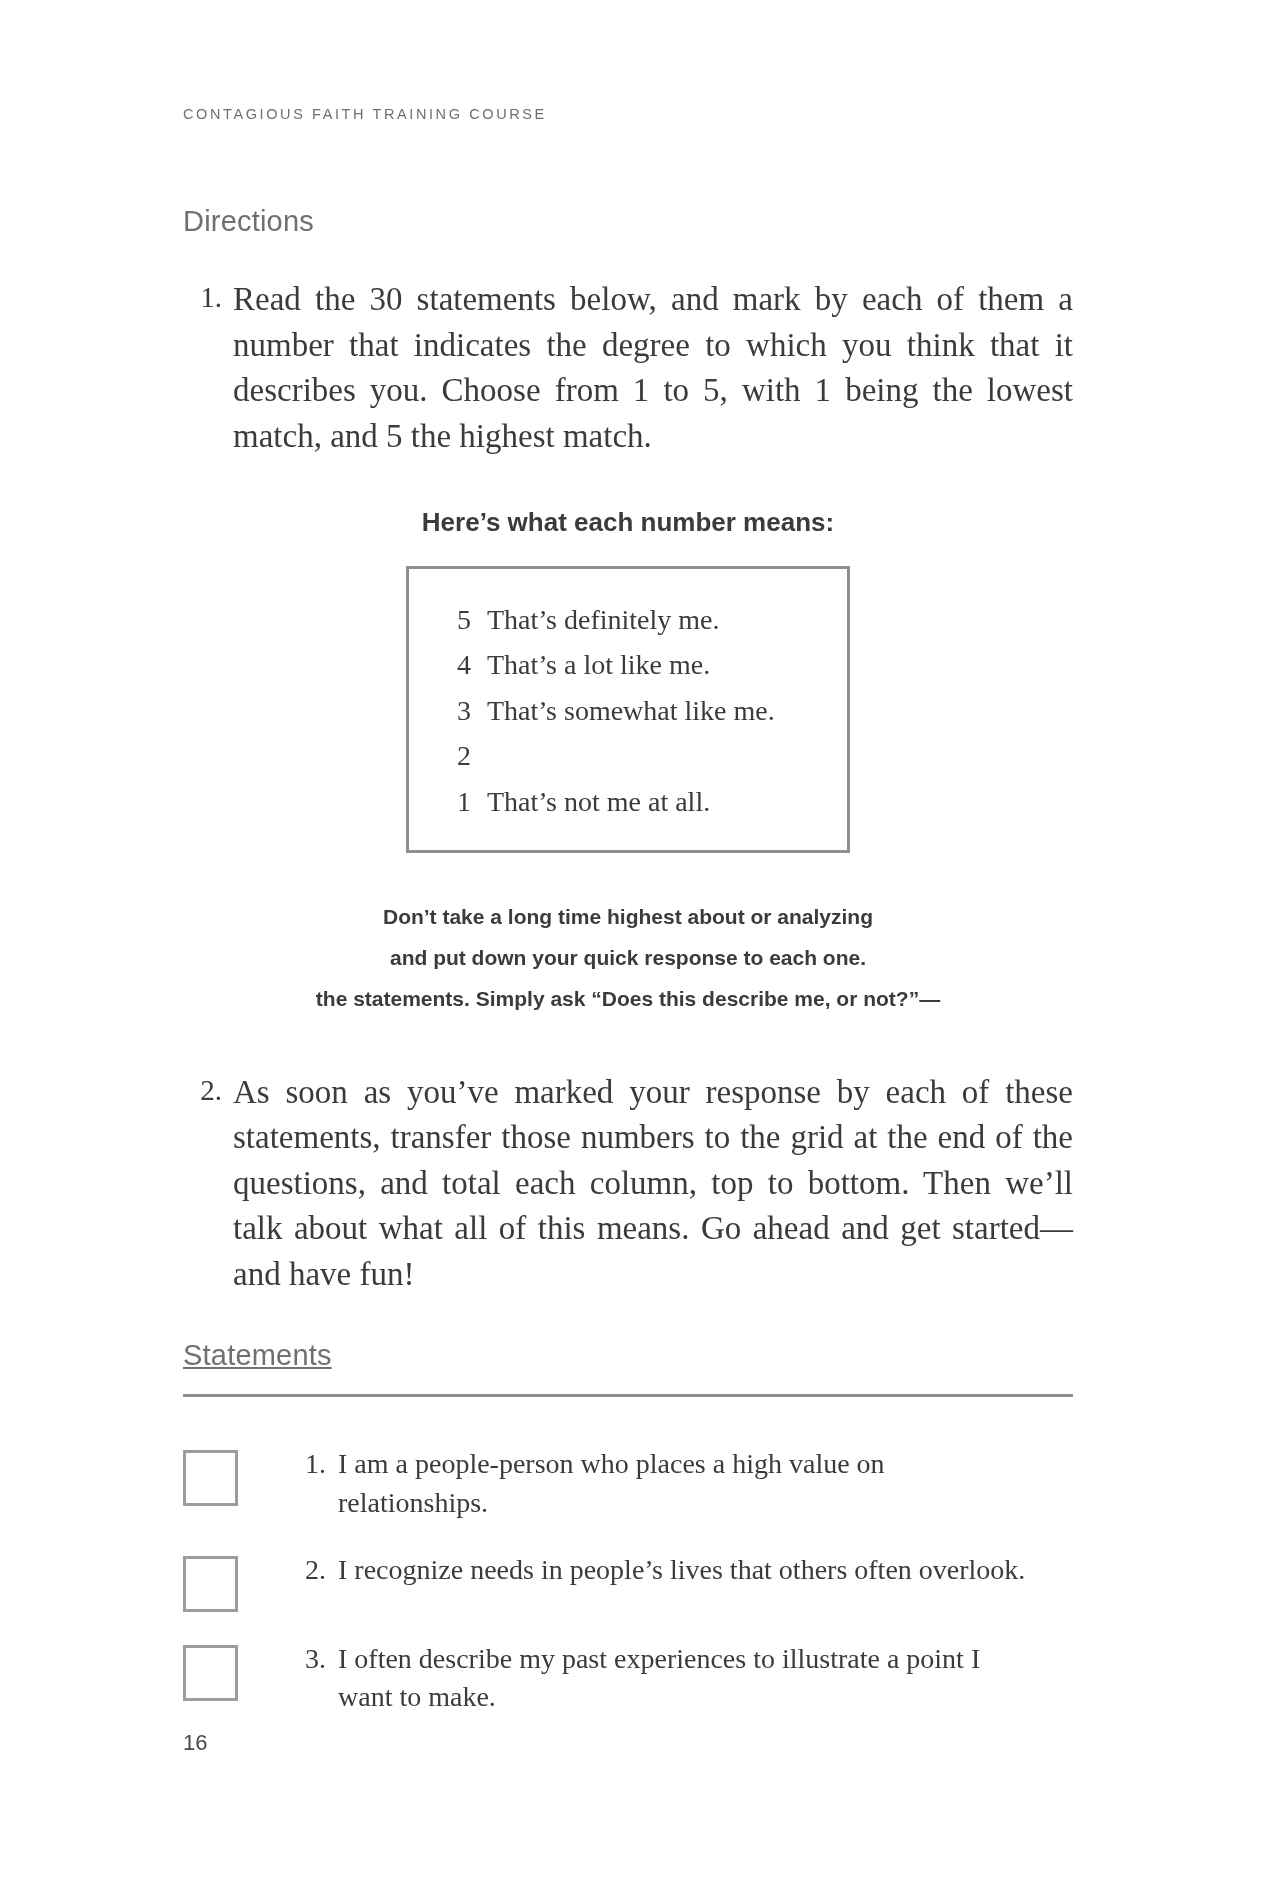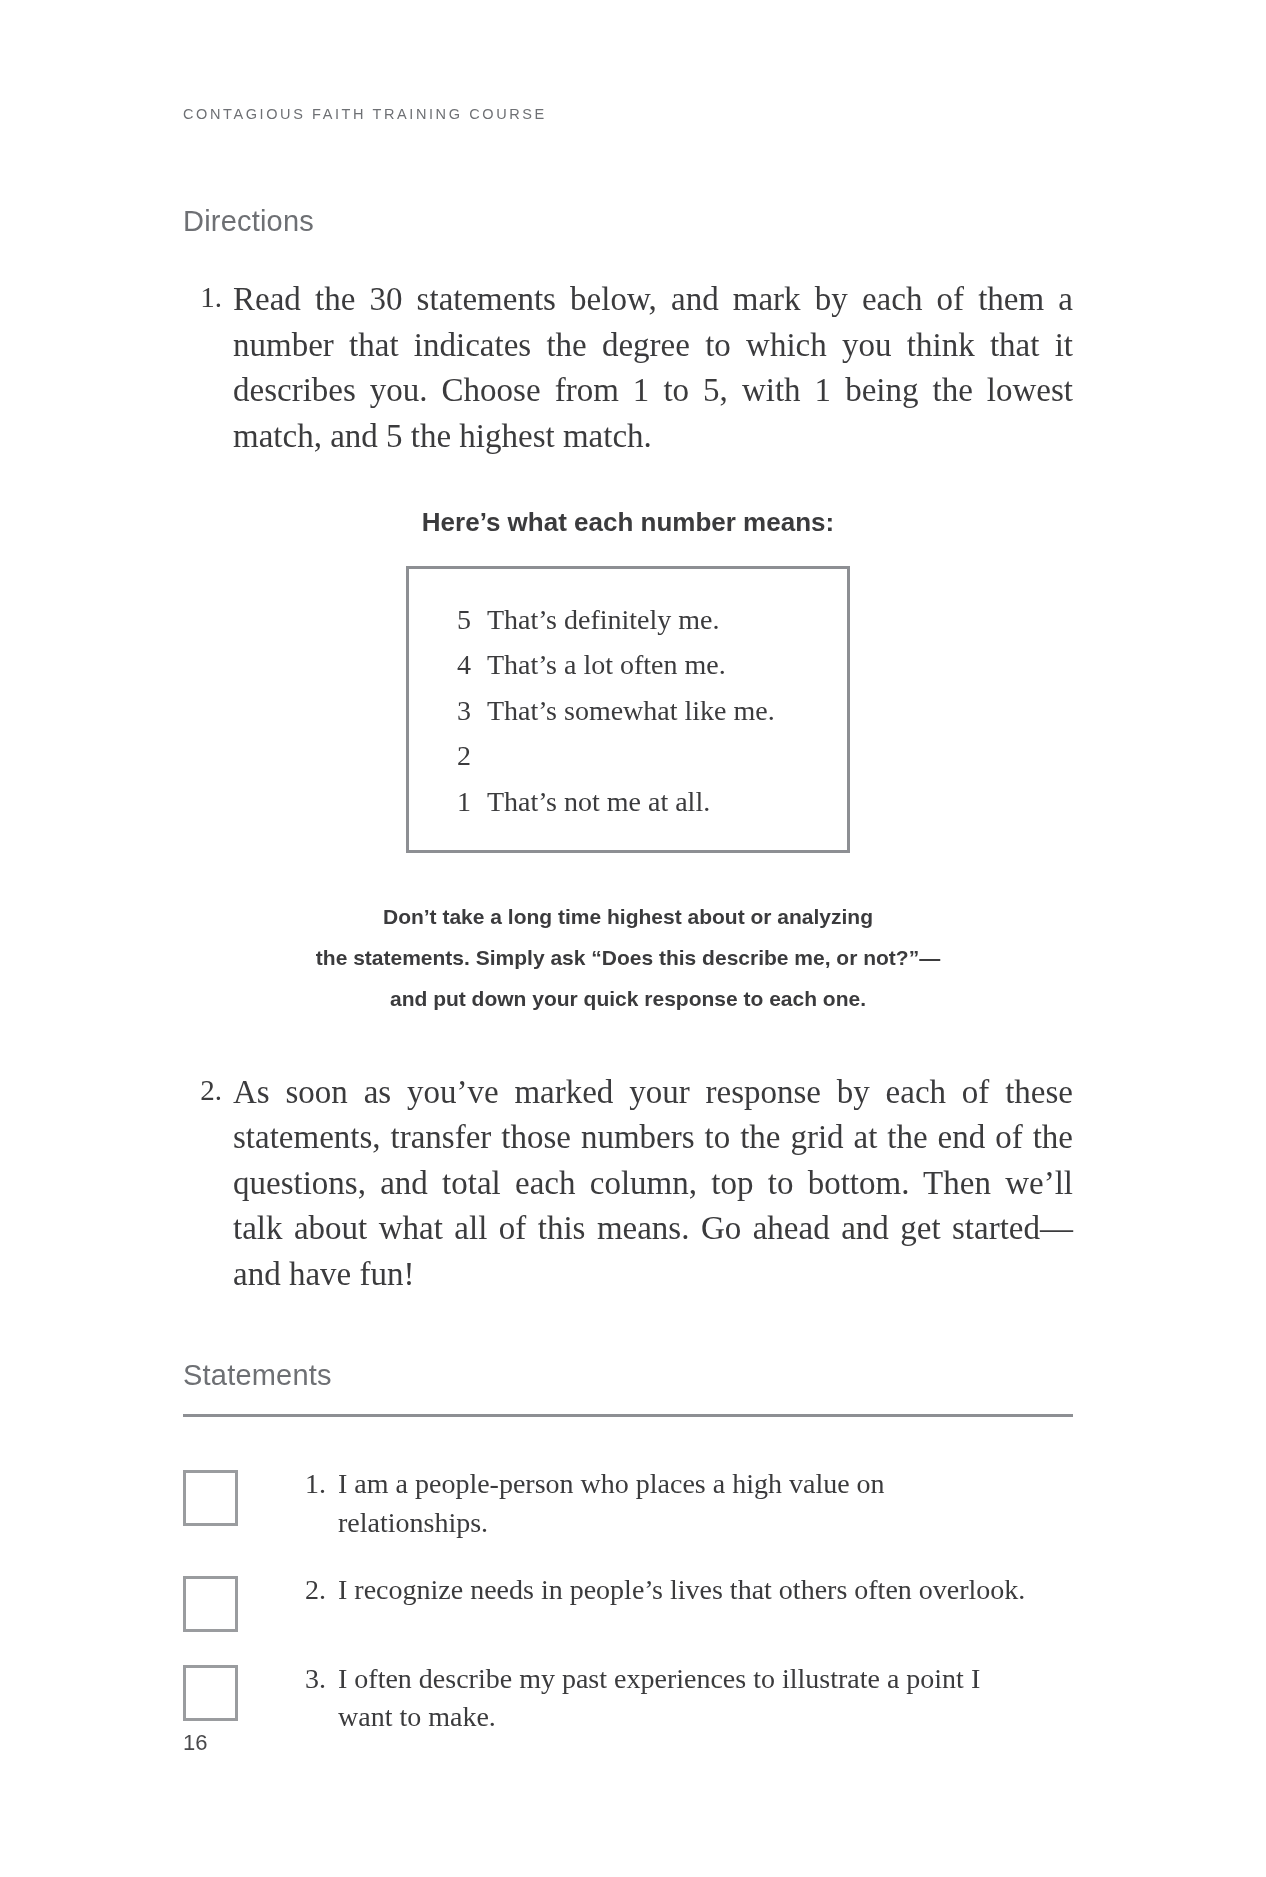--- a/index.html
+++ b/index.html
@@ -135,21 +135,22 @@
   .callout-block div {
     white-space: nowrap;
   }
 
   .directions-second {
     margin-top: 50px;
   }
 
   
   .statements-heading {
-    margin-top: 62px;
+    margin-top: 42px;
+    text-decoration: underline;
   }
 
   .rule {
     height: 3px;
     background: #8d8f93;
     margin-top: 22px;
     width: 890px;
   }
 
   .statements-list {
@@ -225,40 +226,40 @@
     <div class="callout-title">Here’s what each number means:</div>
 
     <div class="scale-box">
       <ul class="scale-list">
         <li class="scale-row">
           <span class="scale-num">5</span>
           <span class="scale-text">That’s definitely me.</span>
         </li>
         <li class="scale-row">
           <span class="scale-num">4</span>
-          <span class="scale-text">That’s a lot often me.</span>
+          <span class="scale-text">That’s a lot like me.</span>
         </li>
         <li class="scale-row">
           <span class="scale-num">3</span>
           <span class="scale-text">That’s somewhat like me.</span>
         </li>
         <li class="scale-row">
           <span class="scale-num">2</span>
         </li>
         <li class="scale-row">
           <span class="scale-num">1</span>
           <span class="scale-text">That’s not me at all.</span>
         </li>
       </ul>
     </div>
 
     <div class="callout-block">
       <div>Don’t take a long time highest about or analyzing</div>
+      <div>and put down your quick response to each one.</div>
       <div>the statements. Simply ask “Does this describe me, or not?”—</div>
-      <div>and put down your quick response to each one.</div>
     </div>
 
     <div class="directions directions-second">
       <div class="direction-item">
         <div class="direction-num">2.</div>
         <div class="direction-body">As soon as you’ve marked your response by each of these statements, transfer those numbers to the grid at the end of the questions, and total each column, top to bottom. Then we’ll talk about what all of this means. Go ahead and get started—and have fun!</div>
       </div>
     </div>
 
     <div class="section-heading statements-heading">Statements</div>

